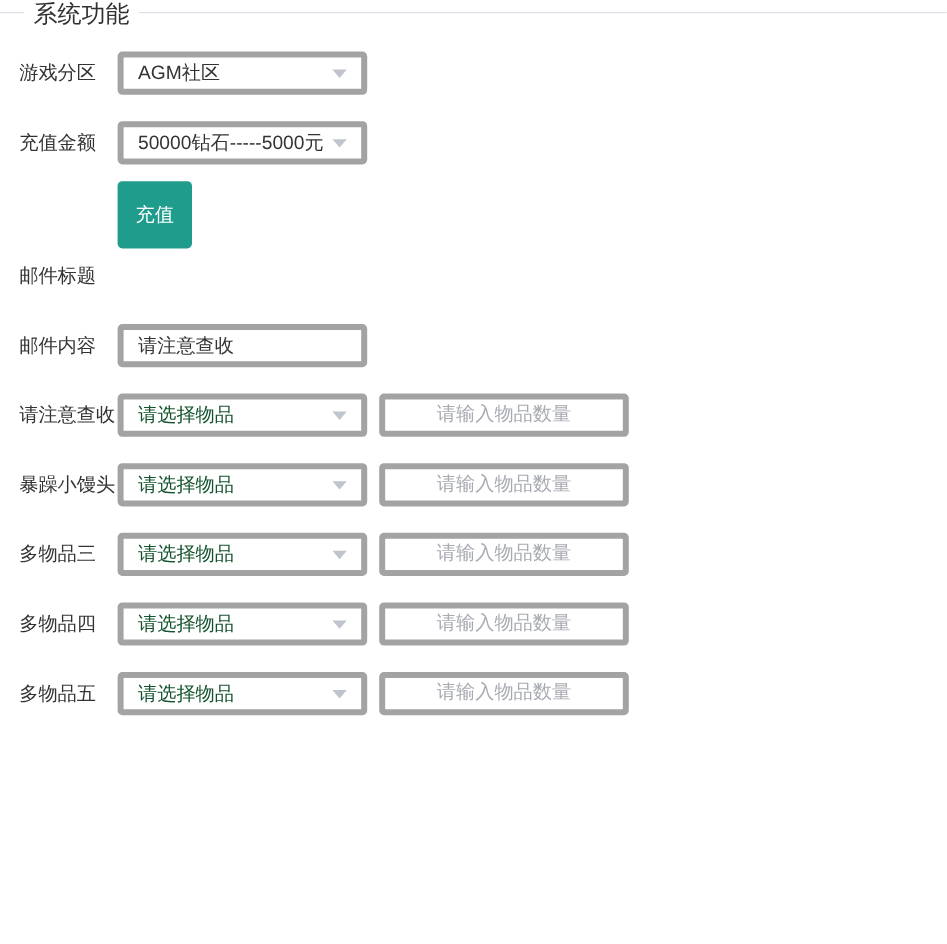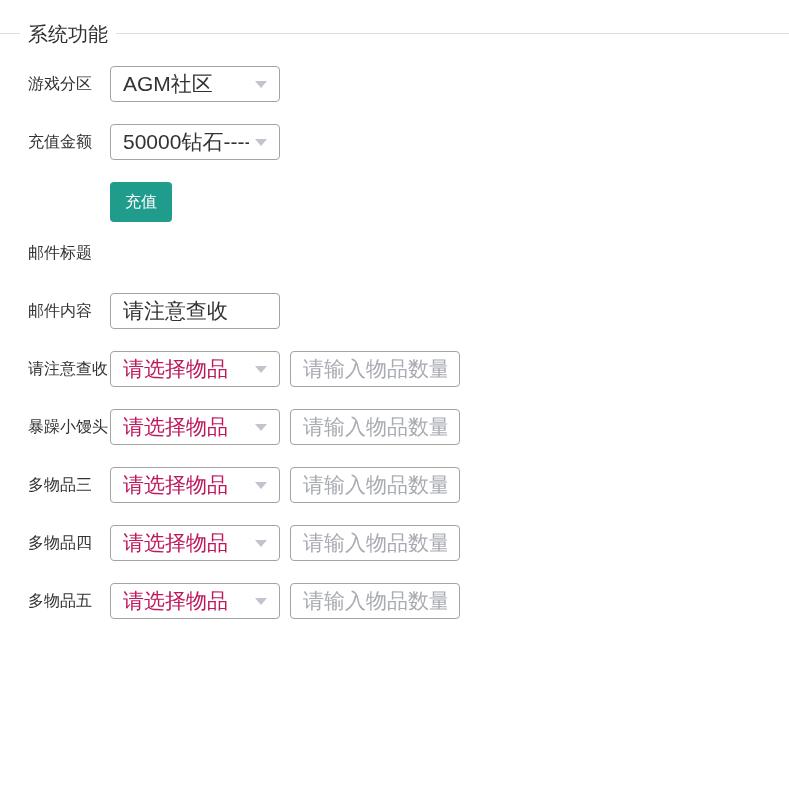--- a/index.html
+++ b/index.html
@@ -5,76 +5,75 @@
   * { box-sizing: border-box; }
   html, body {
     margin: 0; padding: 0;
     width: 789px; height: 787px;
     background: #ffffff;
     font-family: "Liberation Sans", "DejaVu Sans", sans-serif;
     overflow: hidden;
   }
   .divider {
     position: relative;
-    margin-top: 23px;
     height: 21px;
   }
   .divider .divider-line {
     position: absolute;
     left: 0; right: 0; top: 10px;
     height: 1px;
     background: #dcdfe6;
   }
   .divider .divider-title {
     position: absolute;
     left: 20px; top: -2px;
     background: #ffffff;
     padding: 0 8px;
     font-size: 20px;
     color: #303133;
     white-space: nowrap;
   }
   .form {
     margin-top: 22px;
-    padding-left: 28px;
+    padding-left: 16px;
   }
   .form-row {
     display: flex;
     align-items: center;
     height: 36px;
     margin-bottom: 22px;
   }
   .field-label {
     width: 82px;
     flex: 0 0 82px;
     font-size: 16px;
     color: #333333;
     white-space: nowrap;
   }
   .control {
-    width: 170px;
+    width: 208px;
     height: 36px;
-    border: 1px solid #a3a3a3;
+    border: 5px solid #a3a3a3;
     border-radius: 4px;
     background: #ffffff;
-    font-size: 21px;
+    font-size: 16px;
   }
   .select {
     position: relative;
     display: flex;
     align-items: center;
     padding: 0 30px 0 12px;
     cursor: pointer;
   }
   .select .select-value {
     color: #333333;
     white-space: nowrap;
     overflow: hidden;
   }
-  .select .select-value.placeholder { color: #be185d; text-align: right; }
+  .select .select-value.placeholder { color: #14532d; text-align: right; }
   .caret {
     position: absolute;
     right: 12px;
     top: 50%;
     margin-top: -3px;
     width: 0; height: 0;
     border-left: 6px solid transparent;
     border-right: 6px solid transparent;
     border-top: 7px solid #c0c4cc;
   }
@@ -83,21 +82,21 @@
     color: #333333;
     outline: none;
   }
   input.control::placeholder { color: #a8abb2; opacity: 1; }
   .qty-input { margin-left: 10px; text-align: center; }
   .btn-row { height: 40px; }
   .btn-row.first-btn { margin-top: 20px; margin-bottom: 13px; }
   .btn-row.last-btn { margin-bottom: 0; }
   .btn-spacer { width: 82px; flex: 0 0 82px; }
   .btn {
-    height: 40px;
+    height: 56px;
     padding: 0 15px;
     background: #1f9c8c;
     color: #ffffff;
     border: none;
     border-radius: 4px;
     font-size: 16px;
     font-family: Liberation Sans, sans-serif;
     cursor: pointer;
     white-space: nowrap;
   }

